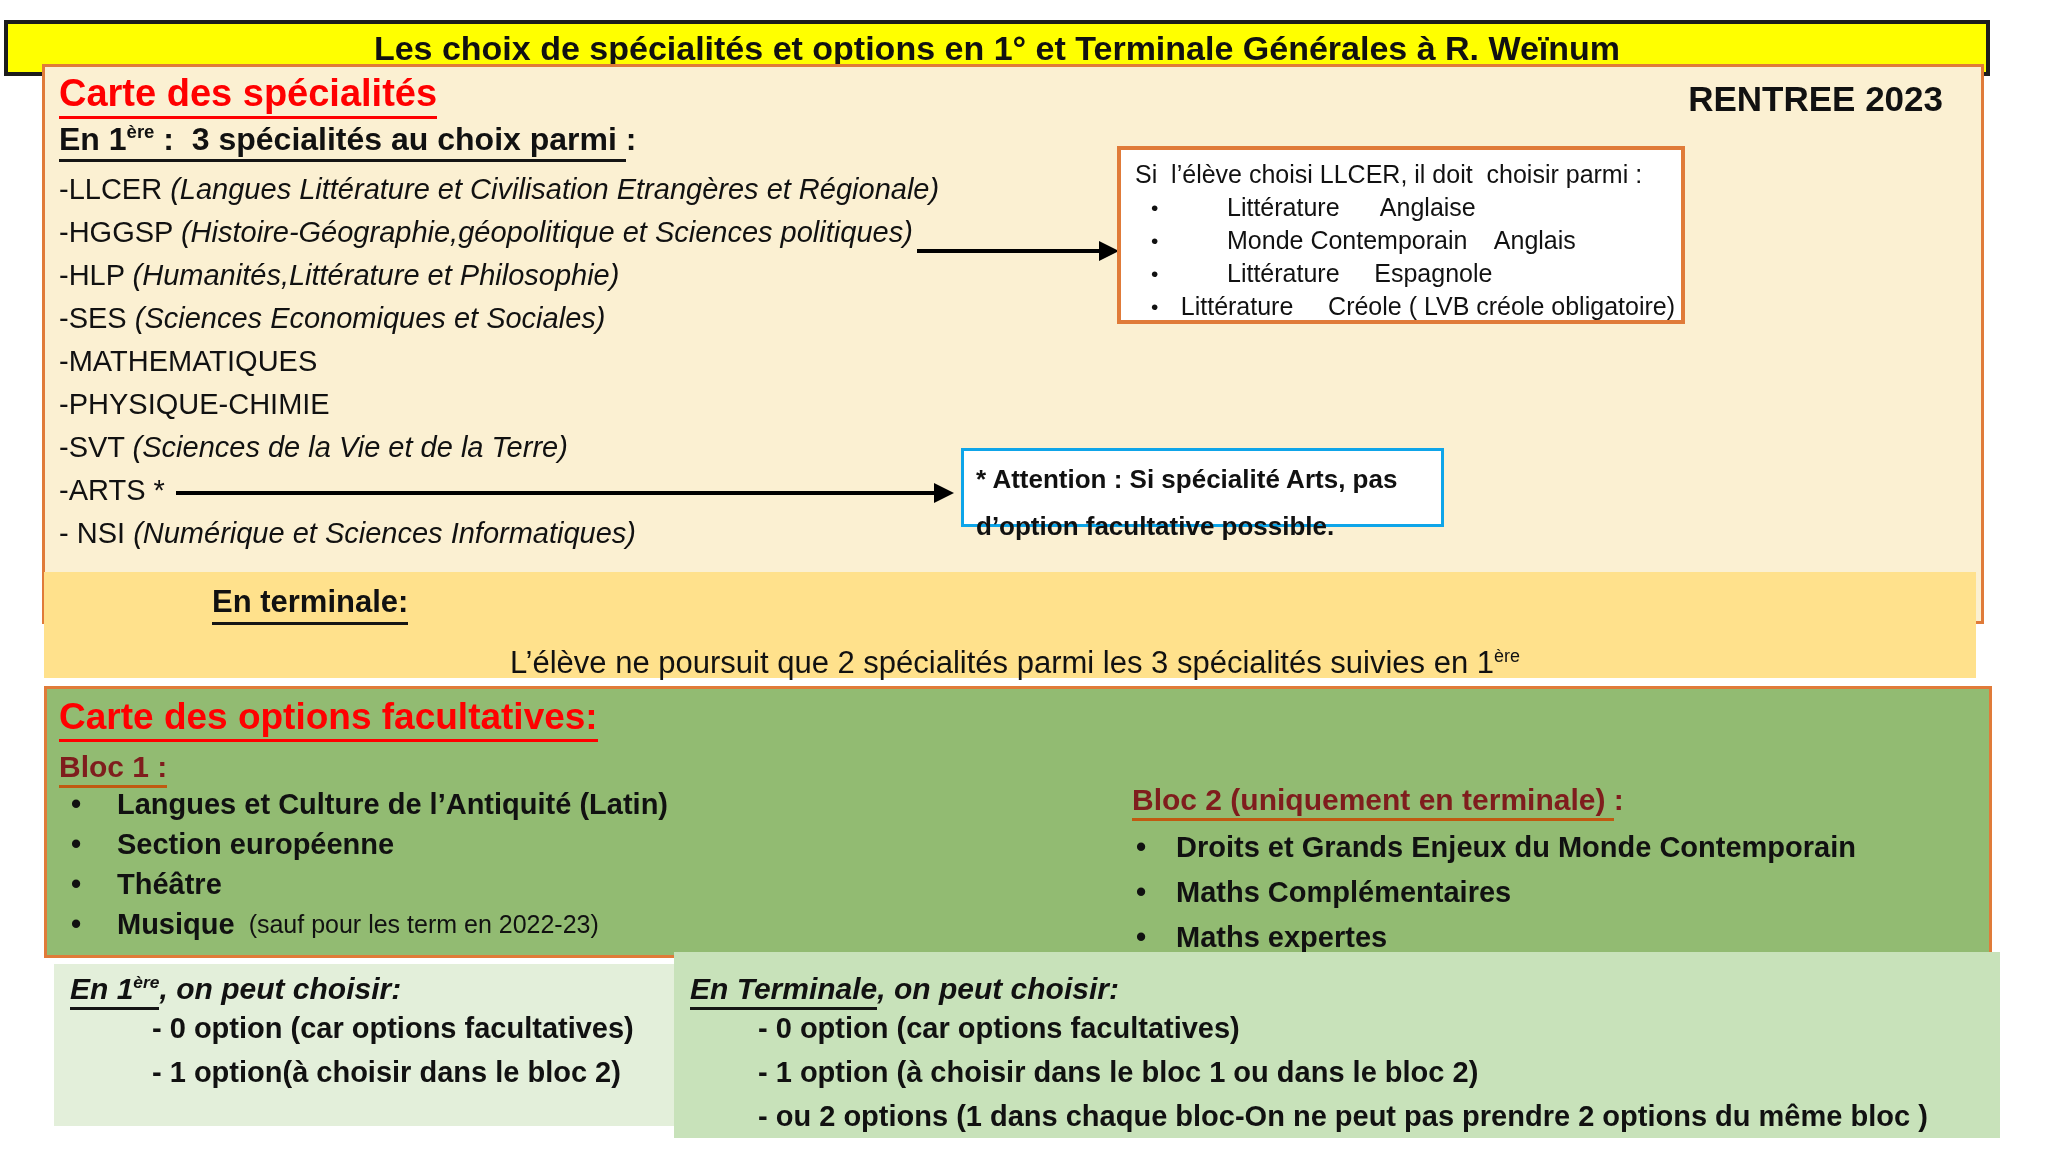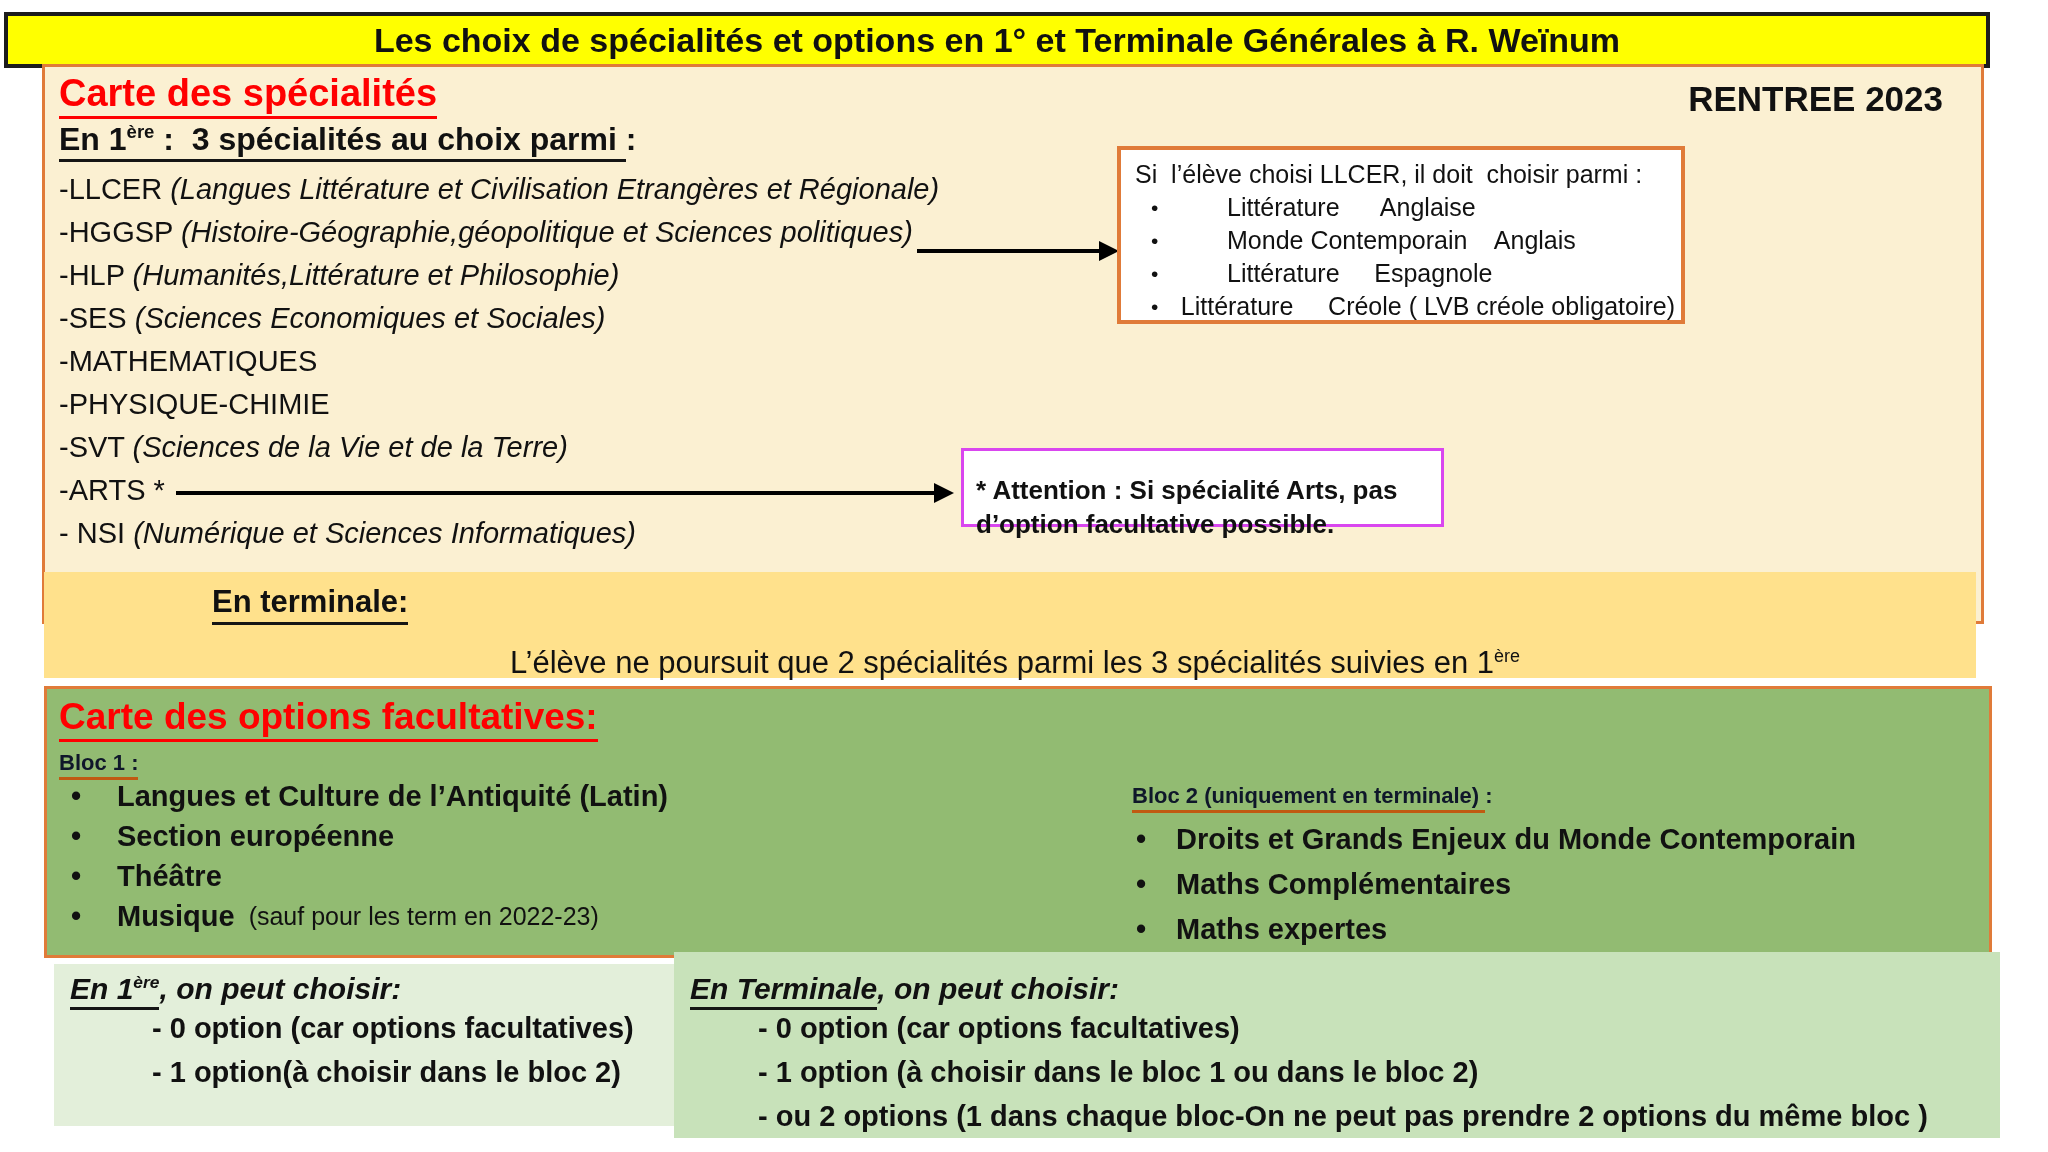--- a/index.html
+++ b/index.html
@@ -1,20 +1,20 @@
 <!DOCTYPE html>
 <html><head>
 <meta charset="utf-8">
 <style>
   html,body{margin:0;padding:0;background:#ffffff;}
   .slide{position:relative;width:2048px;height:1152px;background:#ffffff;overflow:hidden;
          font-family:"Liberation Sans",sans-serif;color:#111;}
 
   
-  .banner{position:absolute;left:4px;top:12px;width:1978px;height:48px;background:#FFFF00;
+  .banner{position:absolute;left:4px;top:20px;width:1978px;height:48px;background:#FFFF00;
           border:4px solid #1c1c1c;display:flex;align-items:center;justify-content:center;}
   .banner .title{font-size:34px;font-weight:bold;white-space:pre;}
 
   
   .spec-box{position:absolute;left:42px;top:64px;width:1942px;height:560px;
             background:#FBF0D2;border:3px solid #E07B39;box-sizing:border-box;}
   .spec-head-row{display:flex;justify-content:space-between;align-items:flex-start;
                  padding:6px 38px 0 14px;}
   .h-red{color:#FF0000;font-size:38px;font-weight:bold;border-bottom:3px solid #FF0000;
          padding-bottom:1px;display:inline-block;line-height:1.1;}
@@ -28,43 +28,43 @@
 
   .llcer-box{position:absolute;left:1072px;top:79px;width:568px;height:178px;
              background:#ffffff;border:4px solid #E07B39;box-sizing:border-box;
              padding:8px 6px 0 14px;font-size:25px;line-height:33px;}
   .llcer-header{white-space:pre;}
   .llcer-item{display:flex;}
   .llcer-item .dot{width:92px;padding-left:16px;font-size:21px;box-sizing:border-box;}
   .llcer-item .txt{white-space:pre;}
 
   .arts-box{position:absolute;left:916px;top:381px;width:483px;height:79px;
-            background:#ffffff;border:3px solid #d946ef;box-sizing:border-box;
-            padding:22px 12px;font-size:26px;font-weight:bold;line-height:34px;}
+            background:#ffffff;border:3px solid #0ea5e9;box-sizing:border-box;
+            padding:5px 12px;font-size:26px;font-weight:bold;line-height:47px;}
 
   .arrow{position:absolute;height:20px;}
   .arrow .shaft{position:absolute;left:0;right:14px;top:8px;border-top:4px solid #000;}
   .arrow .head{position:absolute;right:0;top:0;width:0;height:0;
                border-left:20px solid #000;border-top:10px solid transparent;
                border-bottom:10px solid transparent;}
   .arrow1{left:872px;top:174px;width:202px;}
   .arrow2{left:131px;top:416px;width:778px;}
 
   
   .term-box{position:absolute;left:44px;top:572px;width:1932px;height:106px;
             background:#FFE18C;box-sizing:border-box;padding-top:12px;}
   .term-heading{margin-left:168px;font-size:31px;font-weight:bold;display:inline-block;
                 border-bottom:3px solid #151515;padding-bottom:2px;}
   .term-line{margin:20px 0 0 10px;font-size:31px;text-align:center;}
 
   
   .opt-box{position:absolute;left:44px;top:686px;width:1948px;height:272px;
            background:#92BB72;border:3px solid #E07B39;box-sizing:border-box;padding-top:8px;}
   .opt-box .h-red{margin-left:12px;font-size:37px;}
-  .bloc-label{color:#0f172a;font-size:22px;font-weight:bold;margin:8px 0 0 12px;}
+  .bloc-label{color:#7f1d1d;font-size:30px;font-weight:bold;margin:8px 0 0 12px;}
   .u-brown{border-bottom:3px solid #C05A11;padding-bottom:2px;}
   .opt-item{display:flex;font-size:29px;font-weight:bold;line-height:40px;margin-left:14px;}
   .opt-item .dot{width:56px;padding-left:10px;box-sizing:border-box;}
   .opt-item .note{font-weight:normal;font-size:25px;margin-left:14px;align-self:center;}
   .bloc2{position:absolute;left:1085px;top:86px;}
   .bloc2 .bloc-label{margin-left:0;}
   .bloc2 .opt-item{margin-left:0;line-height:45px;}
   .bloc2 .opt-item .dot{width:44px;padding-left:4px;}
   .bloc2 .items{margin-top:8px;}
 

